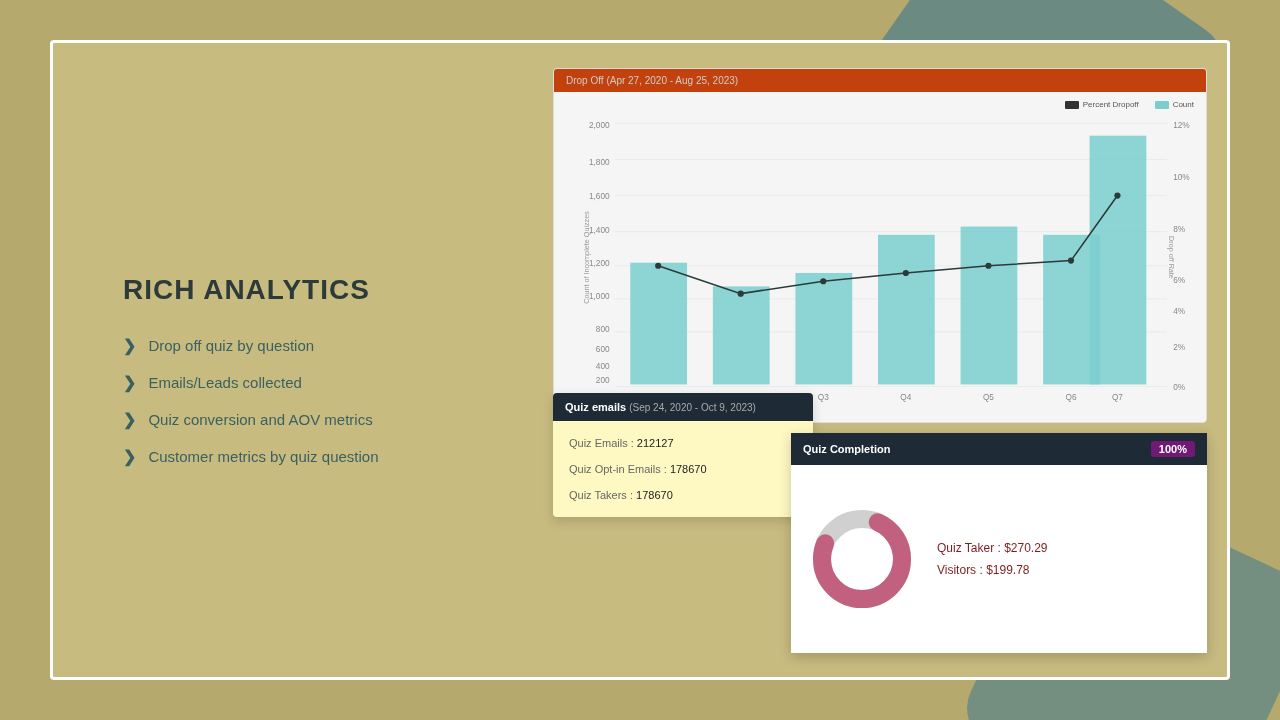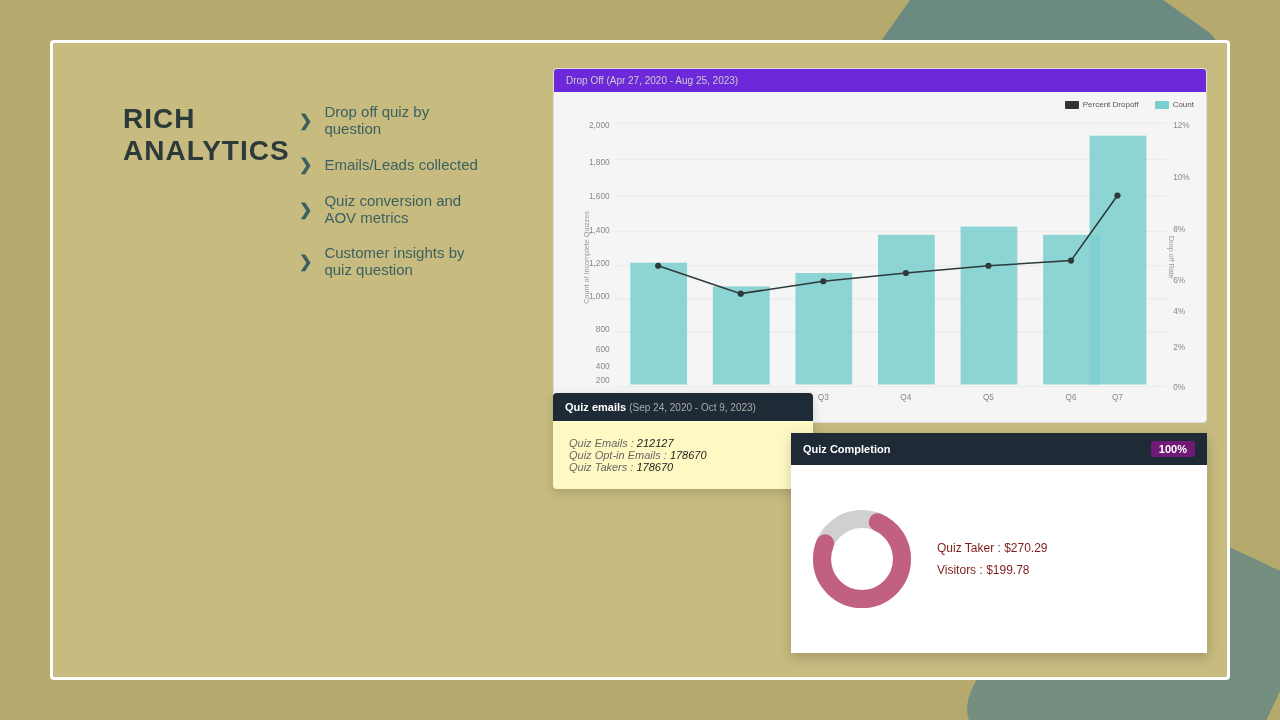--- a/index.html
+++ b/index.html
@@ -49,21 +49,21 @@
       display: flex;
       align-items: stretch;
       overflow: hidden;
     }
 
     
     .left-panel {
       width: 480px;
       padding: 60px 50px 40px 70px;
       display: flex;
-      flex-direction: row;
+      flex-direction: column;
       justify-content: center;
     }
     .title {
       font-size: 28px;
       font-weight: 900;
       color: #2c3a3a;
       letter-spacing: 1px;
       margin-bottom: 30px;
     }
     .bullet-list {
@@ -102,21 +102,21 @@
       top: 25px;
       left: 20px;
       right: 20px;
       height: 355px;
       background: #f5f5f5;
       border: 1px solid #ddd;
       border-radius: 4px;
       overflow: hidden;
     }
     .chart-header {
-      background: #6d28d9;
+      background: #c2410c;
       color: white;
       font-size: 10px;
       padding: 6px 12px;
       display: flex;
       align-items: center;
       gap: 8px;
     }
     .chart-header-title {
       font-size: 10px;
       color: #ccc;
@@ -172,21 +172,21 @@
     }
     .card-header .date-range {
       font-weight: normal;
       color: #aaa;
       font-size: 10px;
     }
     .card-body {
       padding: 16px 16px;
       display: flex;
       flex-direction: column;
-      font-style: italic;
+      gap: 14px;
     }
     .stat-row {
       font-size: 11px;
       color: #333;
     }
     .stat-label {
       color: #666;
     }
     .stat-value {
       color: #222;
@@ -264,21 +264,21 @@
       <li class="bullet-item">
         <span class="chevron-icon">❯</span>
         <span>Emails/Leads collected</span>
       </li>
       <li class="bullet-item">
         <span class="chevron-icon">❯</span>
         <span>Quiz conversion and AOV metrics</span>
       </li>
       <li class="bullet-item">
         <span class="chevron-icon">❯</span>
-        <span>Customer insights by quiz question</span>
+        <span>Customer metrics by quiz question</span>
       </li>
     </ul>
   </div>
 
   <div class="right-panel">
 
     <div class="drop-off-chart">
       <div class="chart-header">
         <span class="chart-header-title">
           <span>Drop Off</span>&nbsp;<span>(Apr 27, 2020 - Aug 25, 2023)</span>

